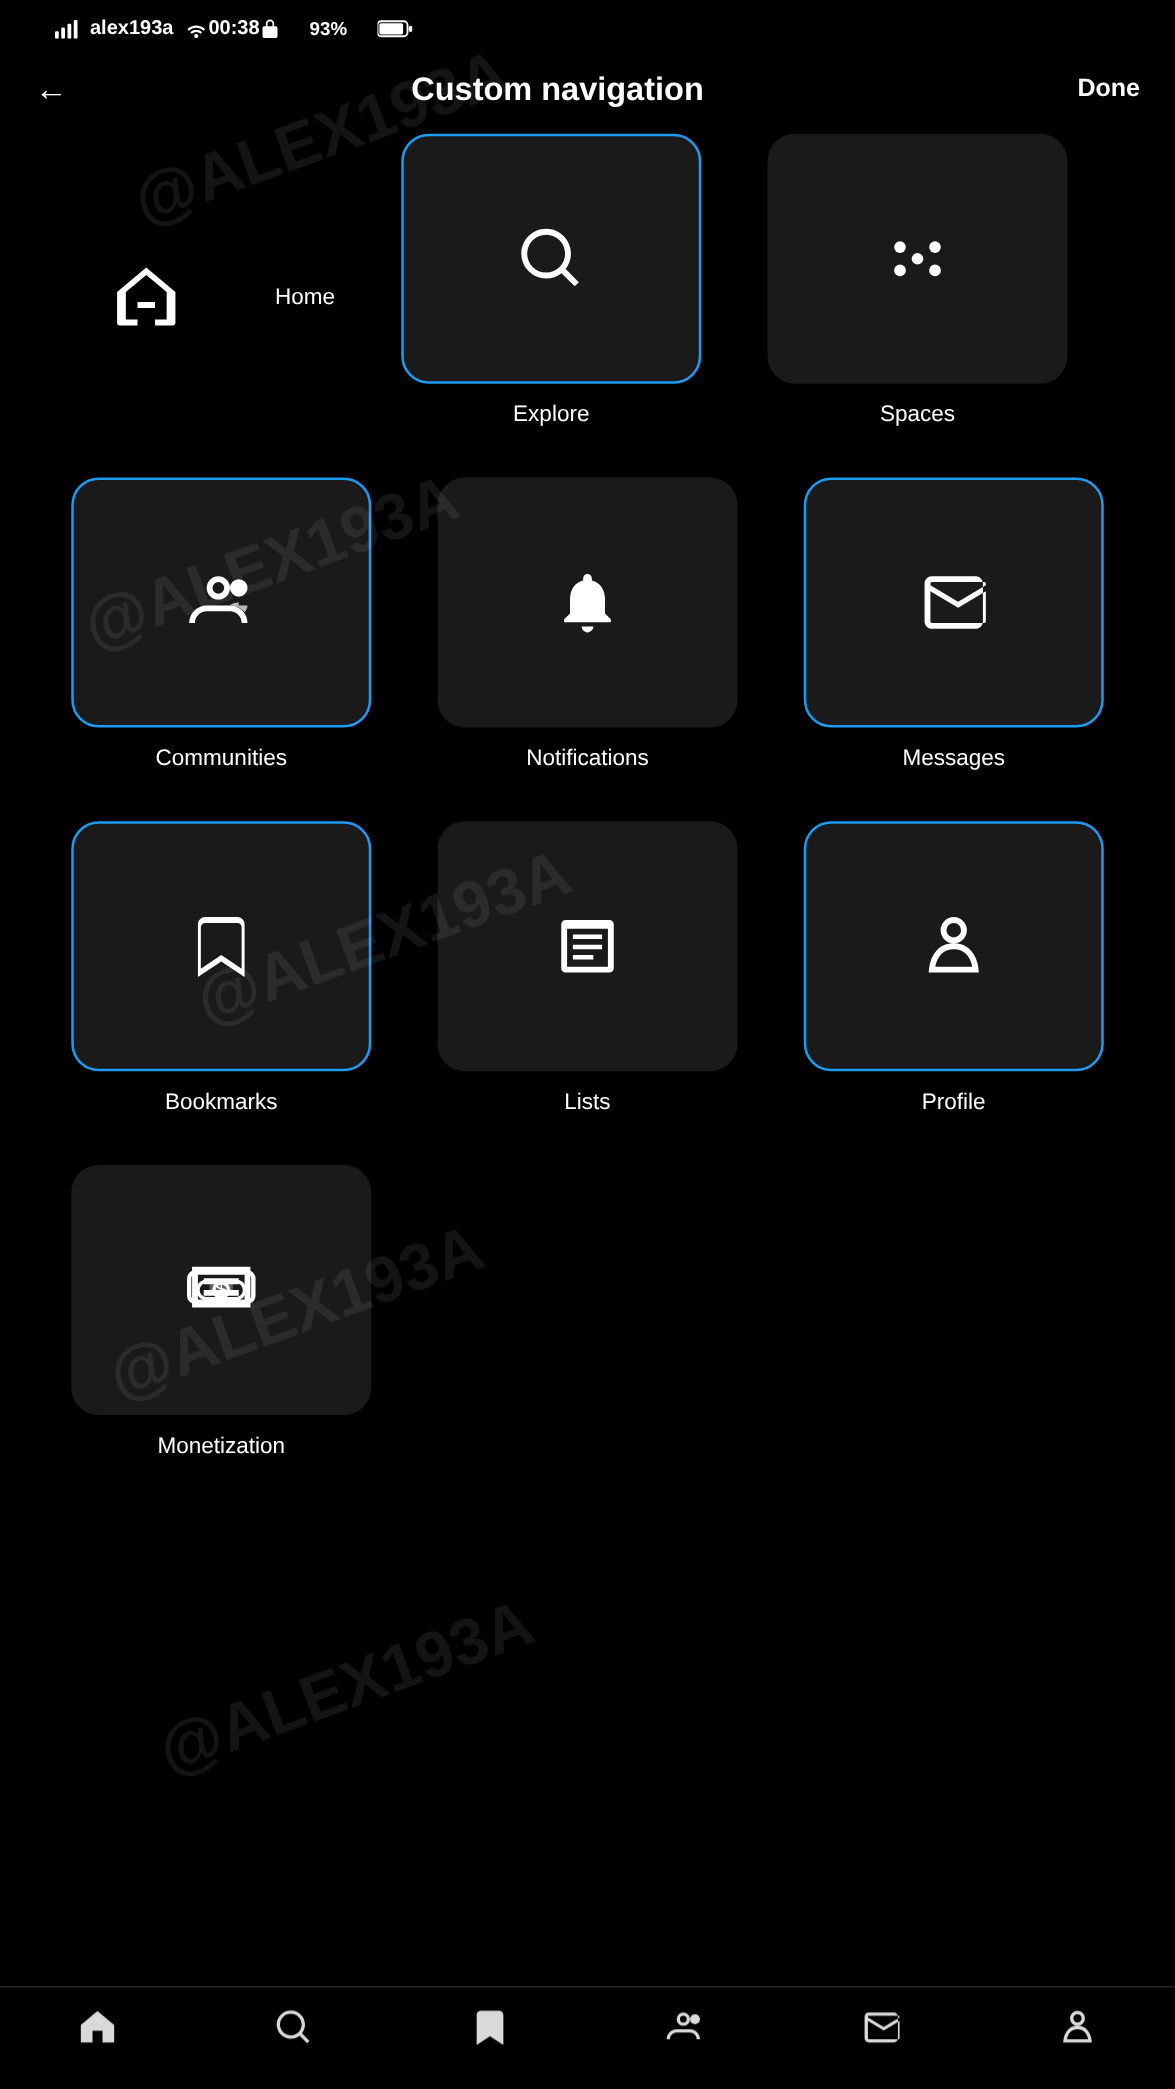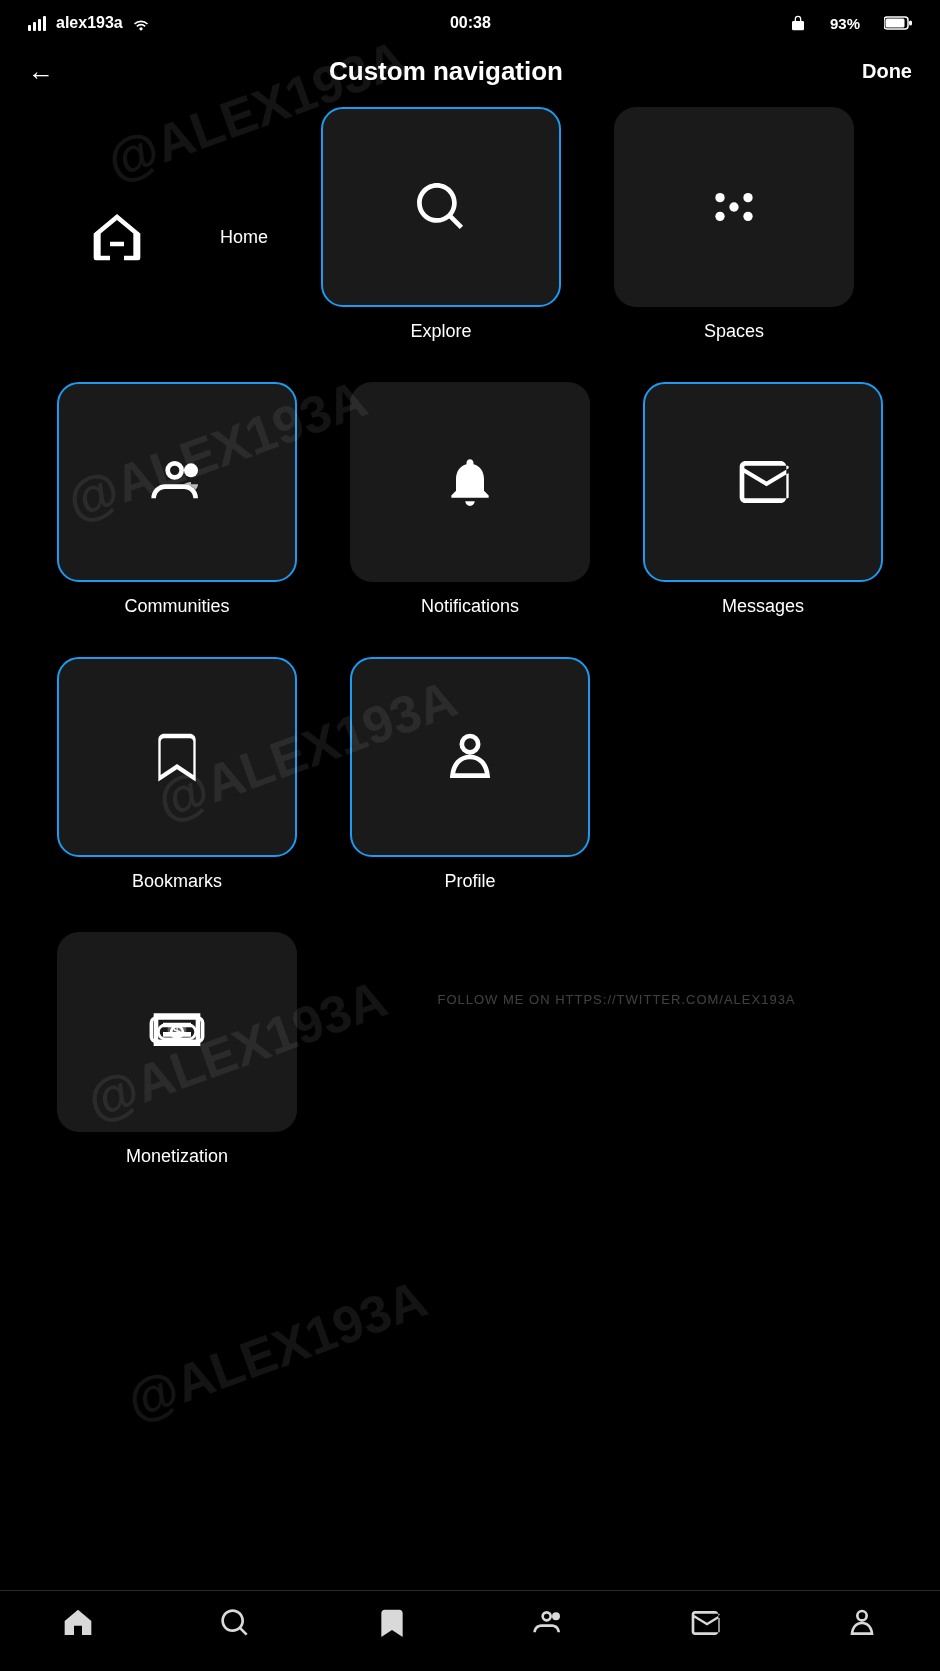--- a/index.html
+++ b/index.html
@@ -11,23 +11,23 @@
       font-family: -apple-system, BlinkMacSystemFont, 'Helvetica Neue', sans-serif;
       width: 940px;
       min-height: 1671px;
       position: relative;
       overflow-x: hidden;
     }
 
     
     .status-bar {
       display: flex;
-      justify-content: space-between;
-      align-items: center;
-      padding: 14px 28px 8px;
+      justify-content: flex-start;
+      align-items: center;
+      padding: 14px 44px 8px;
       font-size: 16px;
       font-weight: 600;
     }
     .status-left { display: flex; align-items: center; gap: 8px; }
     .status-center { font-weight: 700; font-size: 16px; }
     .status-right { display: flex; align-items: center; gap: 24px; font-size: 15px; }
 
     
     .header {
       display: flex;
@@ -294,20 +294,28 @@
 
     <div class="grid-item">
       <div class="grid-item-tile selected">
         <svg class="icon-svg" viewBox="0 0 24 24">
           <path d="M4 4.5C4 3.12 5.119 2 6.5 2h11C18.881 2 20 3.12 20 4.5v18.044l-8-5.333-8 5.333V4.5zm2.5-.5C5.67 4 5 4.67 5 5.5V19.7l7-4.667 7 4.667V5.5c0-.83-.67-1.5-1.5-1.5h-11z"></path>
         </svg>
       </div>
       <span class="grid-item-label">Bookmarks</span>
     </div>
 
+    <div class="grid-item">
+      <div class="grid-item-tile unselected">
+        <svg class="icon-svg" viewBox="0 0 24 24">
+          <path d="M3 4.5A1.5 1.5 0 0 1 4.5 3h15A1.5 1.5 0 0 1 21 4.5v15a1.5 1.5 0 0 1-1.5 1.5h-15A1.5 1.5 0 0 1 3 19.5v-15zm2 1.5v13h14V6H5zm2 2h10v1.5H7V8zm0 3.5h10V13H7v-1.5zm0 3.5h7V16.5H7V15z"></path>
+        </svg>
+      </div>
+      <span class="grid-item-label">Lists</span>
+    </div>
 
     <div class="grid-item">
       <div class="grid-item-tile selected">
         <svg class="icon-svg" viewBox="0 0 24 24">
           <path d="M5.651 19h12.698c-.337-1.8-1.023-3.21-1.945-4.19C15.318 13.65 13.838 13 12 13s-3.317.65-4.404 1.81c-.922.98-1.608 2.39-1.945 4.19zm.486-5.56C7.627 11.85 9.648 11 12 11s4.373.85 5.863 2.44c1.477 1.58 2.366 3.8 2.632 6.46l.11 1.1H3.395l.11-1.1c.266-2.66 1.155-4.88 2.632-6.46zM12 4a2.5 2.5 0 1 0 0 5 2.5 2.5 0 0 0 0-5zM7.5 6.5a4.5 4.5 0 1 1 9 0 4.5 4.5 0 0 1-9 0z"></path>
         </svg>
       </div>
       <span class="grid-item-label">Profile</span>
     </div>
 
@@ -322,21 +330,20 @@
           <rect x="1" y="6" width="22" height="10" rx="2" fill="none" stroke="white" stroke-width="1.5"></rect>
           <text x="12" y="14" text-anchor="middle" font-size="7" fill="white">$</text>
           <path d="M8 10.5c0-.83.67-1.5 1.5-1.5h5c.83 0 1.5.67 1.5 1.5v1c0 .83-.67 1.5-1.5 1.5h-5c-.83 0-1.5-.67-1.5-1.5v-1z" opacity="0.3"></path>
           <rect x="4" y="9" width="16" height="6" rx="3" fill="none" stroke="white" stroke-width="1.2"></rect>
           <circle cx="12" cy="12" r="2.5" fill="none" stroke="white" stroke-width="1.2"></circle>
         </svg>
       </div>
       <span class="grid-item-label">Monetization</span>
     </div>
 
-    <div class="follow-text">FOLLOW ME ON HTTPS://TWITTER.COM/ALEX193A</div>
 
   </div>
 
 </div>
 
 <div class="tab-bar">
 
   <div class="tab-icon">
     <svg width="32" height="32" viewBox="0 0 24 24" fill="white">
       <path d="M12 2.1L2 10.5V21h7v-7h6v7h7V10.5L12 2.1z"></path>

